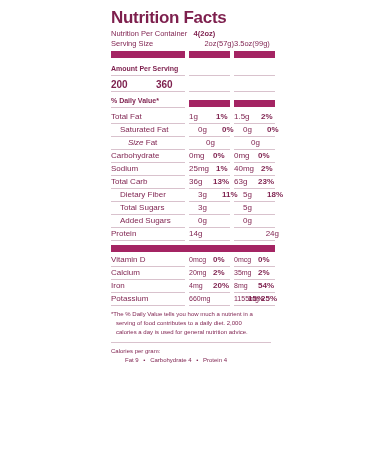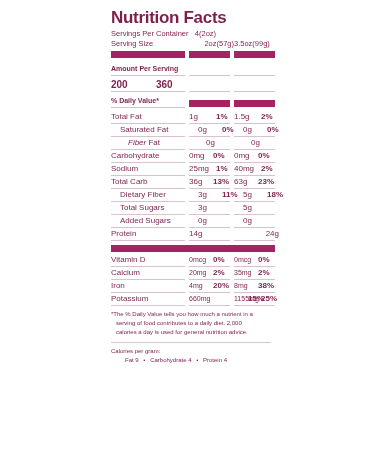--- a/index.html
+++ b/index.html
@@ -32,21 +32,21 @@
     line-height: 19px;
     margin: 0 0 2px 0;
     white-space: nowrap;
   }
   .t-sub {
     font-size: 7.5px;
     color: #7d1f4d;
     line-height: 10px;
     white-space: nowrap;
   }
-  .t-sub b { font-weight: normal; }
+  .t-sub b { font-weight: bold; }
 
   
   .row {
     display: flex;
     align-items: flex-end;
     line-height: 11px;
   }
   .cell-name {
     width: 78px;
     flex: 0 0 78px;
@@ -144,21 +144,21 @@
   .cal-val  { font-size: 10px; font-weight: bold; }
 </style>
 </head>
 <body>
 
 <div id="label-panel">
 
   <div class="t-title">Nutrition Facts</div>
 
   <div class="t-sub">
-    <span>Servings Per Container</span>
+    <span>Nutrition Per Container</span>
     &nbsp;&nbsp;<b>4(2oz)</b>
   </div>
 
   <div class="t-sub" style="display:flex;">
     <span style="flex:0 0 78px;">Serving Size</span>
     <span style="flex:0 0 45px;text-align:right;">2oz(57g)</span>
     <span style="flex:0 0 45px;">3.5oz(99g)</span>
   </div>
 
   <div class="bar-wrap">
@@ -252,21 +252,21 @@
         </div>
       </div>
       <div class="seg-wrap">
         <div class="seg name"></div>
         <div class="seg gap"></div>
         <div class="seg col"></div>
         <div class="seg gap2"></div>
         <div class="seg col"></div>
       </div>
       <div class="row">
-        <div class="cell-name indent2"><span class="italic">Fiber</span> Fat</div>
+        <div class="cell-name indent2"><span class="italic">Size</span> Fat</div>
         <div class="cell-col">
           <span class="amt">0g</span>
           <span class="pct"></span>
         </div>
         <div class="cell-col">
           <span class="amt">0g</span>
           <span class="pct"></span>
         </div>
       </div>
       <div class="seg-wrap">
@@ -443,21 +443,21 @@
         <div class="seg col"></div>
       </div>
       <div class="row">
         <div class="cell-name">Iron</div>
         <div class="cell-col" style="font-size:7px;">
           <span class="amt">4mg</span>
           <span class="pct" style="font-size:8px;">20%</span>
         </div>
         <div class="cell-col" style="font-size:7px;">
           <span class="amt">8mg</span>
-          <span class="pct" style="font-size:8px;">38%</span>
+          <span class="pct" style="font-size:8px;">54%</span>
         </div>
       </div>
       <div class="seg-wrap">
         <div class="seg name"></div>
         <div class="seg gap"></div>
         <div class="seg col"></div>
         <div class="seg gap2"></div>
         <div class="seg col"></div>
       </div>
       <div class="row">

